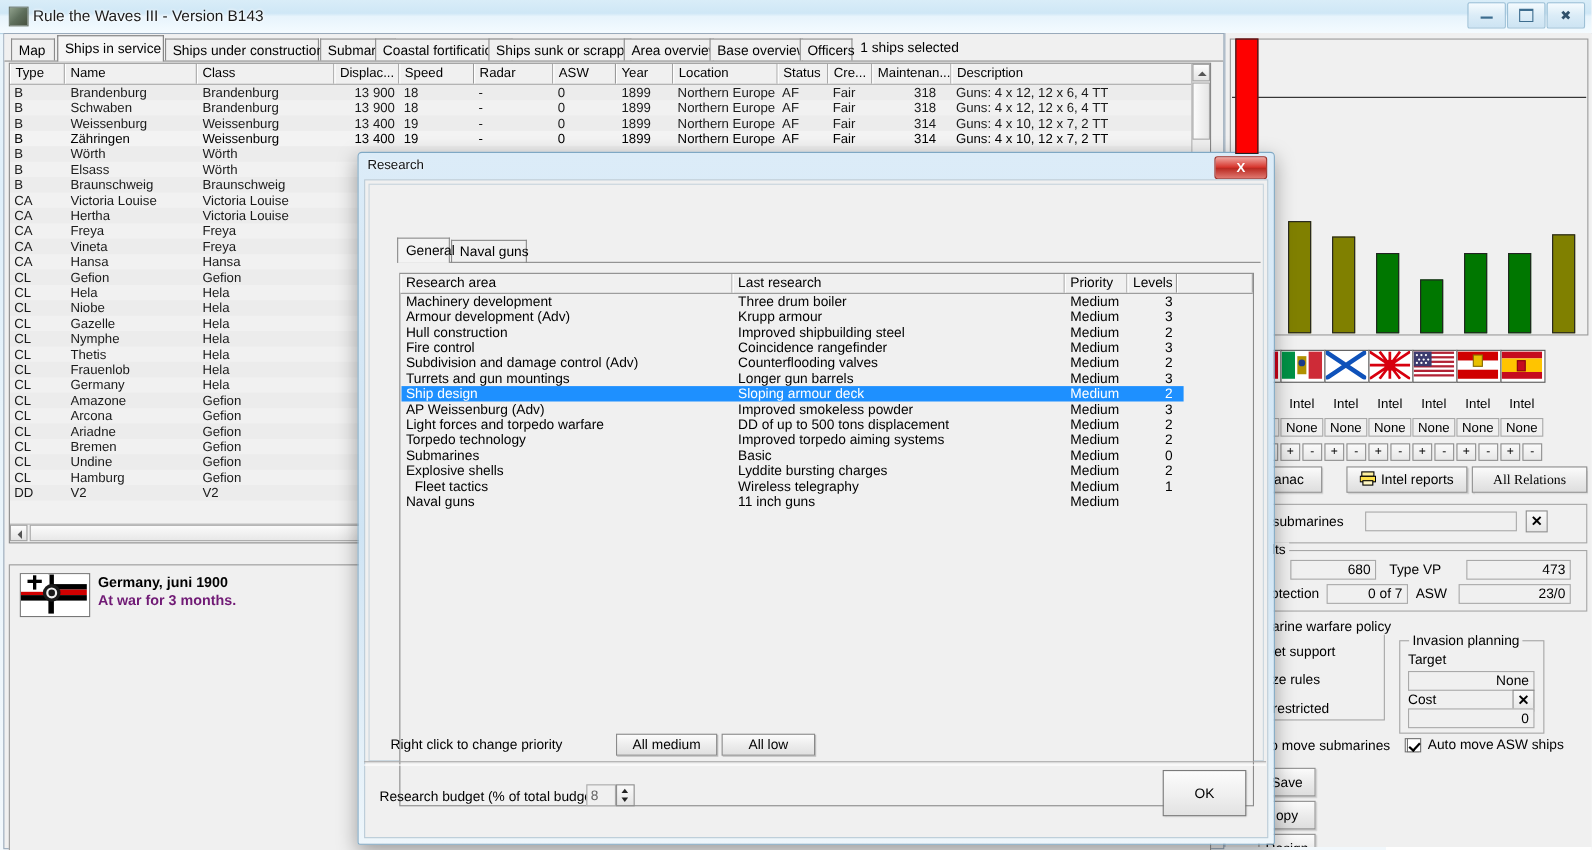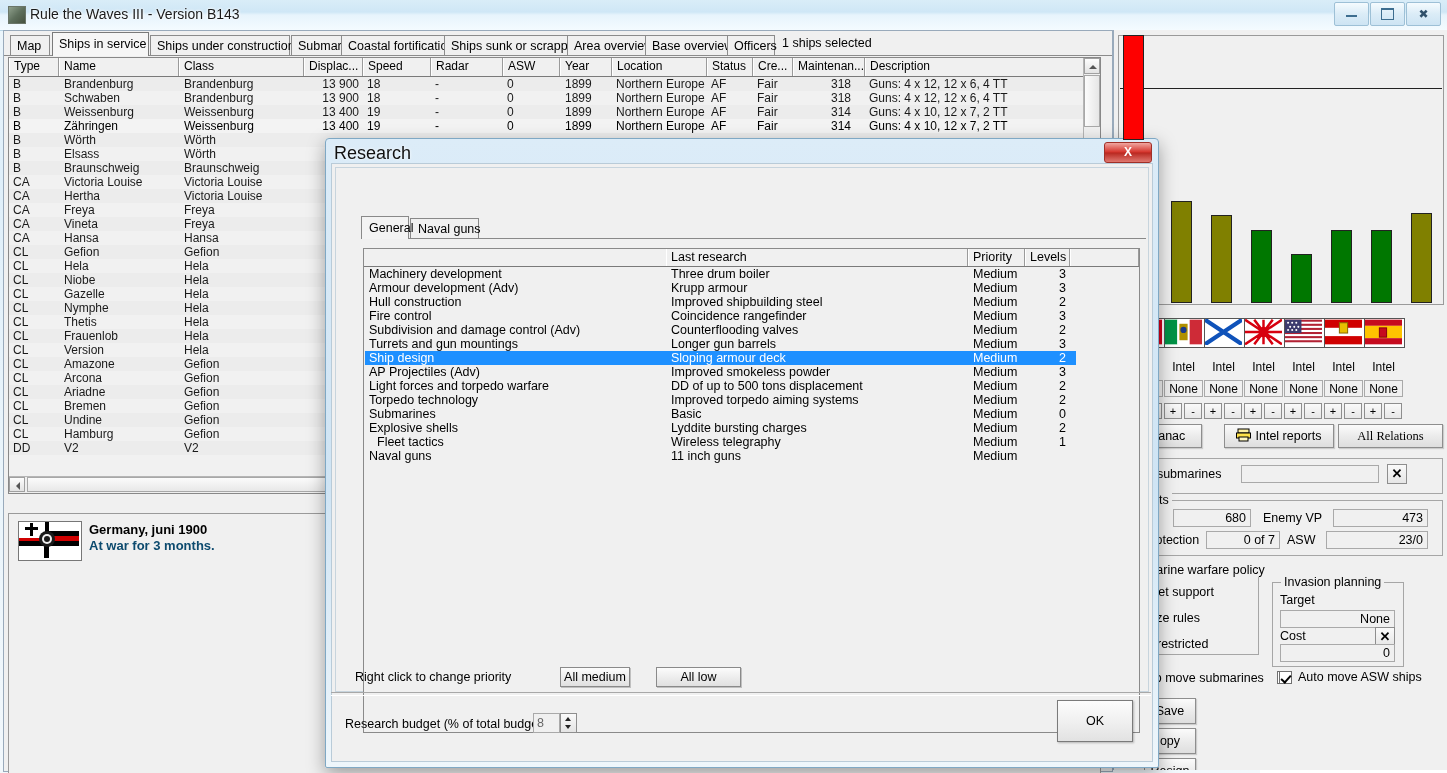--- a/index.html
+++ b/index.html
@@ -98,21 +98,21 @@
   #sthscroll .harrow:after{content:"";position:absolute;left:6px;top:4px;border-top:4px solid transparent;border-bottom:4px solid transparent;border-right:4px solid #555;}
   #sthscroll .hthumb{position:absolute;left:18px;top:0;width:1050px;height:15px;background:linear-gradient(to bottom,#fbfbfb,#e8e8e8);border:1px solid #a8a8a8;box-sizing:border-box;}
 
   
   #natpanel{
     position:absolute;left:4px;top:482px;width:1093px;height:284px;
     background:#f0f0f0;border:1px solid #9a9a9a;box-sizing:border-box;
   }
   #flagbox{position:absolute;left:9px;top:7px;width:62px;height:38px;border:1px solid #777;background:#fff;overflow:hidden;}
   .natname{position:absolute;left:80px;top:8px;font-size:13px;font-weight:bold;color:#000;white-space:nowrap;}
-  .natwar{position:absolute;left:80px;top:24px;font-size:13px;font-weight:bold;color:#0c4a6e;white-space:nowrap;}
+  .natwar{position:absolute;left:80px;top:24px;font-size:13px;font-weight:bold;color:#701a75;white-space:nowrap;}
 
   
   #rightpanel{
     position:absolute;left:1113px;top:30px;width:334px;height:740px;
     background:#f0f0f0;border-left:1px solid #9ab;overflow:hidden;
   }
   
   #chartbox{position:absolute;left:4px;top:5px;width:326px;height:270px;
     background:#f0f0f0;border:1px solid #9a9a9a;box-sizing:border-box;}
   #chartplot{position:absolute;left:1px;top:1px;right:1px;bottom:1px;}
@@ -142,21 +142,21 @@
   .chk{position:absolute;width:13px;height:13px;background:#fff;border:1px solid #707070;box-sizing:border-box;}
   .chk.on:after{content:"";position:absolute;left:3px;top:1px;width:4px;height:8px;border:solid #000;border-width:0 2px 2px 0;transform:rotate(42deg);}
 
   
   #research{
     position:absolute;left:325px;top:138px;width:832px;height:628px;
     background:linear-gradient(to bottom,#dcecf8,#cfe4f4 55%,#eef6fb);
     border:1px solid #7fa8c4;border-radius:4px 4px 2px 2px;
     box-shadow:0 6px 18px rgba(0,0,0,.35);
   }
-  #rs-title{position:absolute;left:8px;top:4px;font-size:18px;color:#111;text-shadow:0 0 3px #fff;}
+  #rs-title{position:absolute;left:8px;top:4px;font-size:12px;color:#111;text-shadow:0 0 3px #fff;}
   #rs-close{
     position:absolute;right:6px;top:3px;width:46px;height:19px;
     background:linear-gradient(to bottom,#f0a6a0,#d6342c 48%,#b92820 52%,#e07870);
     border:1px solid #a03028;border-radius:3px;
     color:#fff;font-weight:bold;font-size:12px;text-align:center;line-height:18px;
   }
   #rs-body{
     position:absolute;left:5px;top:24px;width:822px;height:599px;
     background:#f0f0f0;border:1px solid #b9cbd8;box-sizing:border-box;
   }
@@ -529,21 +529,21 @@
             <span class="c" style="left: 498px; width: 16px;"></span>
             <span class="c" style="left: 556px; width: 36px;"></span>
             <span class="c" style="left: 607px; width: 90px;"></span>
             <span class="c" style="left: 702px; width: 30px;"></span>
             <span class="c" style="left: 748px; width: 38px;"></span>
             <span class="c r" style="left: 790px; width: 52px;"></span>
             <span class="c" style="left: 860px; width: 215px;"></span>
           </div>
           <div class="strow" style="top: 285px;">
             <span class="c" style="left: 4px; width: 44px;">CL</span>
-            <span class="c" style="left: 55px; width: 115px;">Version</span>
+            <span class="c" style="left: 55px; width: 115px;">Germany</span>
             <span class="c" style="left: 175px; width: 118px;">Hela</span>
             <span class="c r" style="left: 288px; width: 62px;"></span>
             <span class="c" style="left: 358px; width: 28px;"></span>
             <span class="c" style="left: 426px; width: 40px;"></span>
             <span class="c" style="left: 498px; width: 16px;"></span>
             <span class="c" style="left: 556px; width: 36px;"></span>
             <span class="c" style="left: 607px; width: 90px;"></span>
             <span class="c" style="left: 702px; width: 30px;"></span>
             <span class="c" style="left: 748px; width: 38px;"></span>
             <span class="c r" style="left: 790px; width: 52px;"></span>
@@ -817,21 +817,21 @@
 
     <div class="gbox" style="left:6px;top:428px;width:323px;height:36px;">
       <span class="rlabel" style="left:6px;top:8px;">build submarines</span>
       <div class="rfield" style="left:120px;top:6px;width:138px;"></div>
       <div class="xbtn" style="left:266px;top:5px;">✕</div>
     </div>
 
     <div class="gbox" style="left:6px;top:470px;width:323px;height:56px;">
       <span class="gtitle">results</span>
       <div class="rfield" style="left:52px;top:8px;width:78px;">680</div>
-      <span class="rlabel" style="left:142px;top:10px;">Enemy VP</span>
+      <span class="rlabel" style="left:142px;top:10px;">Type VP</span>
       <div class="rfield" style="left:212px;top:8px;width:95px;">473</div>
       <span class="rlabel" style="left:6px;top:32px;">de protection</span>
       <div class="rfield" style="left:85px;top:30px;width:74px;">0 of 7</div>
       <span class="rlabel" style="left:166px;top:32px;">ASW</span>
       <div class="rfield" style="left:205px;top:30px;width:102px;">23/0</div>
     </div>
 
     <div class="gbox" style="left:6px;top:540px;width:139px;height:85px;">
       <span class="gtitle">ubmarine warfare policy</span>
       <span class="rlabel" style="left:20px;top:14px;">Fleet support</span>
@@ -865,20 +865,21 @@
     <div id="rs-close">X</div>
 
     <div id="rs-body">
       <div id="rs-page">
         <div class="rtab sel" style="left:25px;width:48px;">General</div>
         <div class="rtab" style="left:74px;width:69px;">Naval guns</div>
         <div id="rtabline"></div>
 
         <div id="rgrid">
           <div id="rghead">
+            <div class="rh" style="left:0px;width:302px;">Research area</div>
             <div class="rh" style="left:302px;width:302px;">Last research</div>
             <div class="rh" style="left:604px;width:57px;">Priority</div>
             <div class="rh" style="left:661px;width:45px;">Levels</div>
             <div class="rh" style="left:706px;width:69px;"></div>
           </div>
           <div id="rrows">
               <div class="rrow" style="top: 18px;">
                 <span class="rc" style="left: 4px; width: 296px;">Machinery development</span>
                 <span class="rc" style="left: 306px; width: 294px;">Three drum boiler</span>
                 <span class="rc" style="left: 608px; width: 50px;">Medium</span>
@@ -914,21 +915,21 @@
                 <span class="rc" style="left: 608px; width: 50px;">Medium</span>
                 <span class="rc r" style="left: 665px; width: 36px;">3</span>
               </div>
               <div class="rrow sel" style="top: 102px;">
                 <span class="rc" style="left: 4px; width: 296px;">Ship design</span>
                 <span class="rc" style="left: 306px; width: 294px;">Sloping armour deck</span>
                 <span class="rc" style="left: 608px; width: 50px;">Medium</span>
                 <span class="rc r" style="left: 665px; width: 36px;">2</span>
               </div>
               <div class="rrow" style="top: 116px;">
-                <span class="rc" style="left: 4px; width: 296px;">AP Projectiles (Adv)</span>
+                <span class="rc" style="left: 4px; width: 296px;">AP Weissenburg (Adv)</span>
                 <span class="rc" style="left: 306px; width: 294px;">Improved smokeless powder</span>
                 <span class="rc" style="left: 608px; width: 50px;">Medium</span>
                 <span class="rc r" style="left: 665px; width: 36px;">3</span>
               </div>
               <div class="rrow" style="top: 130px;">
                 <span class="rc" style="left: 4px; width: 296px;">Light forces and torpedo warfare</span>
                 <span class="rc" style="left: 306px; width: 294px;">DD of up to 500 tons displacement</span>
                 <span class="rc" style="left: 608px; width: 50px;">Medium</span>
                 <span class="rc r" style="left: 665px; width: 36px;">2</span>
               </div>
@@ -966,21 +967,21 @@
         </div>
       </div>
 
       <div id="rs-hint" style="top:0;"></div>
     </div>
 
   </div>
 </div>
 
 <div style="position:absolute;left:355px;top:670px;font-size:12.5px;color:#000;">Right click to change priority</div>
-<div class="rs-btn" style="left:560px;top:667px;width:70px;">All medium</div>
+<div class="rs-btn" style="left:560px;top:667px;width:92px;">All medium</div>
 <div class="rs-btn" style="left:656px;top:667px;width:85px;">All low</div>
 <div style="position:absolute;left:331px;top:692px;width:820px;height:2px;border-top:1px solid #a8a8a8;border-bottom:1px solid #fff;"></div>
 <div style="position:absolute;left:345px;top:717px;font-size:12.5px;color:#000;">Research budget (% of total budget)</div>
 <div style="position:absolute;left:533px;top:713px;width:27px;height:20px;line-height:19px;background:#f0f0f0;border:1px solid #a9a9a9;box-sizing:border-box;font-size:12.5px;color:#666;padding-left:3px;">8</div>
 <div style="position:absolute;left:560px;top:713px;width:17px;height:20px;background:linear-gradient(to bottom,#fafafa,#e4e4e4);border:1px solid #8e8e8e;box-sizing:border-box;">
   <div style="position:absolute;left:0;top:0;width:15px;height:9px;">
     <div style="position:absolute;left:4px;top:3px;border-left:3px solid transparent;border-right:3px solid transparent;border-bottom:4px solid #222;"></div>
   </div>
   <div style="position:absolute;left:0;top:9px;width:15px;height:9px;">
     <div style="position:absolute;left:4px;top:2px;border-left:3px solid transparent;border-right:3px solid transparent;border-top:4px solid #222;"></div>

